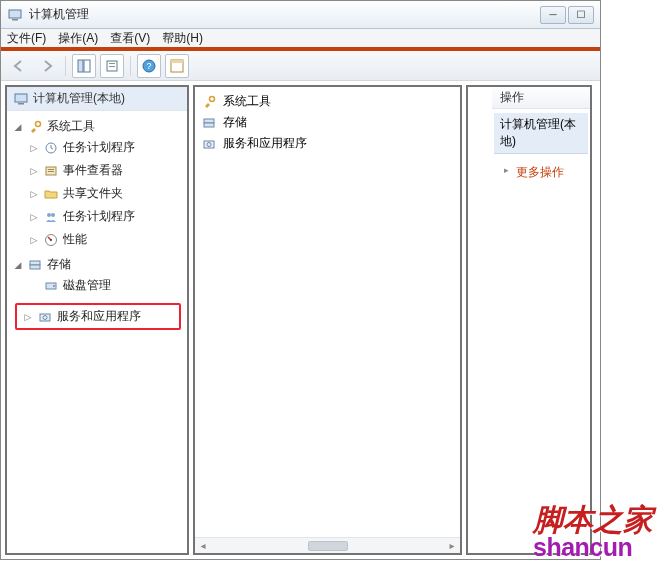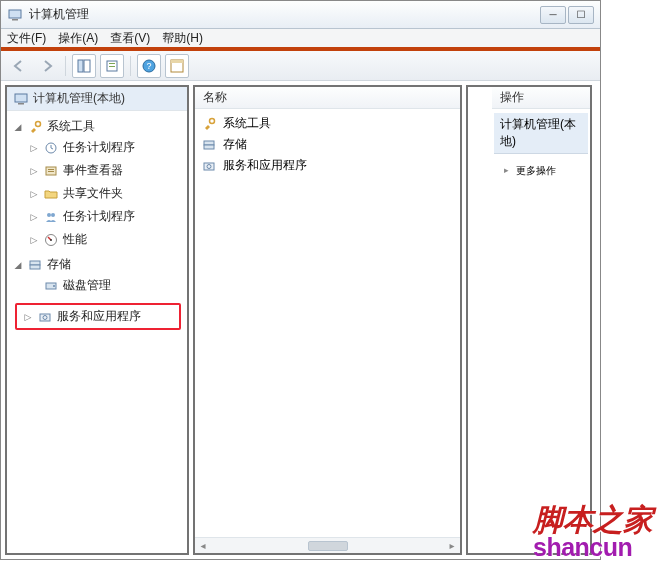--- a/index.html
+++ b/index.html
@@ -30,21 +30,21 @@
 .tree-row { display: flex; align-items: center; gap: 4px; padding: 1px 2px; cursor: default; }
 .tree-toggle { width: 10px; color: #777; font-size: 9px; text-align: center; }
 .tree-icon { width: 16px; height: 16px; display: inline-flex; align-items: center; justify-content: center; font-size: 12px; }
 .tree-label { font-size: 12px; color: #222; }
 .highlight-box { border: 2px solid #e23; border-radius: 2px; padding: 2px 4px; margin: 2px 4px; }
 .list-item { display: flex; align-items: center; gap: 6px; padding: 2px 4px; }
 .list-icon { width: 16px; height: 16px; display: inline-flex; align-items: center; justify-content: center; }
 .col-header { height: 22px; background: linear-gradient(#fdfefe,#f0f3f7); border-bottom: 1px solid #dfe5ea; display: flex; align-items: center; padding: 0 8px; font-size: 12px; color: #333; }
 .actions-group { padding: 6px 8px; }
 .action-title { background: #e4edf7; padding: 3px 6px; margin: -6px -8px 6px -8px; border-bottom: 1px solid #cdd8e4; font-size: 12px; }
-.action-link { padding: 4px 2px 4px 14px; font-size: 10px; color: #000000; cursor: default; position: relative; }
+.action-link { padding: 4px 2px 4px 14px; font-size: 12px; color: #c2410c; cursor: default; position: relative; }
 .action-link::before { content: "▸"; position: absolute; left: 2px; color: #888; font-size: 9px; top: 5px; }
 .hscroll { height: 16px; border-top: 1px solid #dfe5ea; background: #f3f5f7; display: flex; align-items: center; }
 .hscroll .arrow { width: 16px; text-align: center; color: #888; font-size: 10px; }
 .hscroll .thumb { height: 10px; background: #d0d6dc; border: 1px solid #b8c4d0; border-radius: 2px; }
 .watermark { position: absolute; right: 6px; bottom: 4px; font-family: "STKaiti","KaiTi",serif; font-weight: bold; pointer-events: none; line-height: 1; }
 .watermark .wm-top { color: #c71f1f; font-size: 30px; text-shadow: 1px 1px 0 #fff; font-style: italic; }
 .watermark .wm-bottom { color: #a21caf; font-size: 25px; font-family: Tahoma, sans-serif; font-weight: bold; text-shadow: 1px 1px 0 #fff; letter-spacing: -0.5px; }
 svg { display: block; }
 </style>
 </head>
@@ -242,23 +242,20 @@
                   </span>
                 <span class="tree-label">服务和应用程序</span>
               </div>
             </div>
           </li>
         </ul>
       </div>
     </div>
 
     <div class="pane center">
-      <div class="col-header">
-        <span>名称</span>
-      </div>
       <div class="pane-body">
         <div class="list-item">
           <span class="list-icon">
               <svg width="14" height="14" viewBox="0 0 14 14">
                 <path d="M3 11 L6 8 L8 10 L5 13z" fill="#d8a23a"></path>
                 <circle cx="10" cy="4" r="2.5" fill="none" stroke="#d8a23a" stroke-width="1.5"></circle>
               </svg>
             </span>
           <span>系统工具</span>
         </div>

